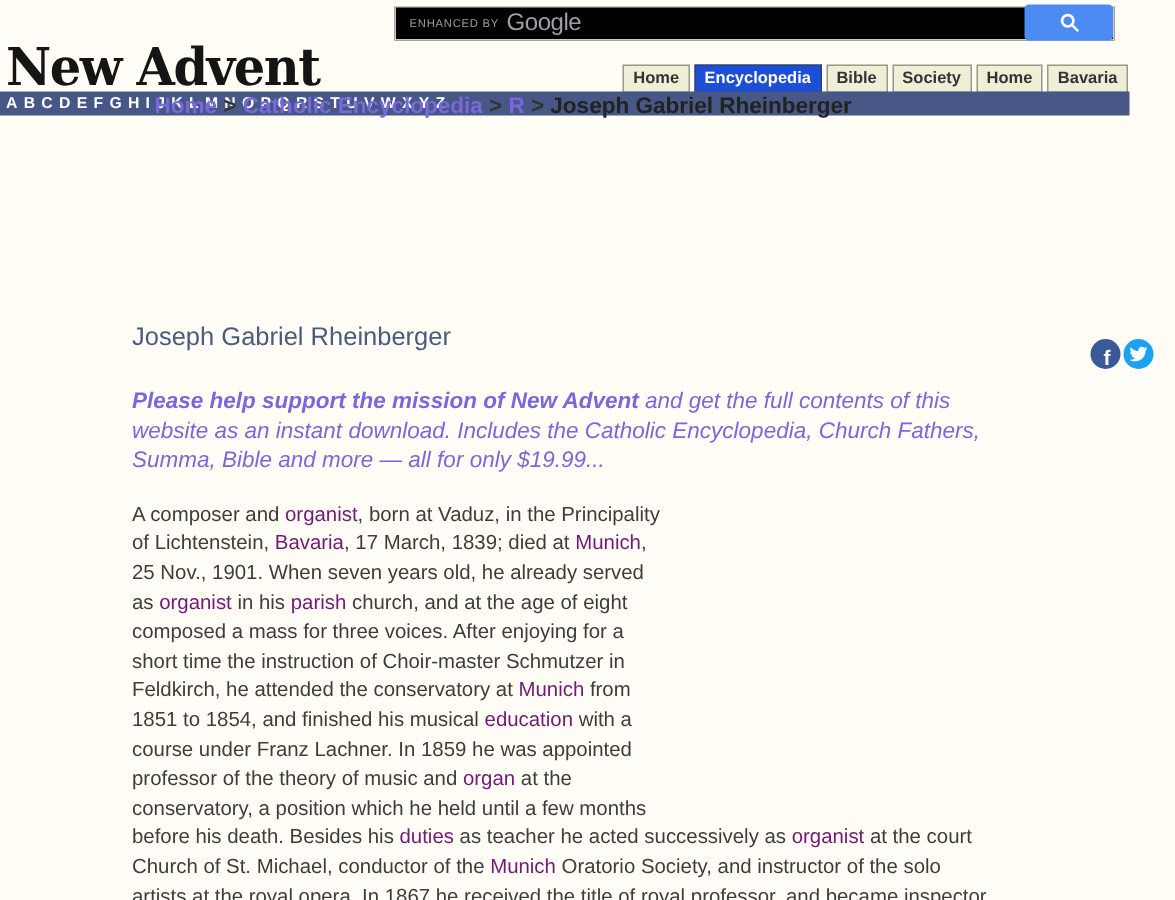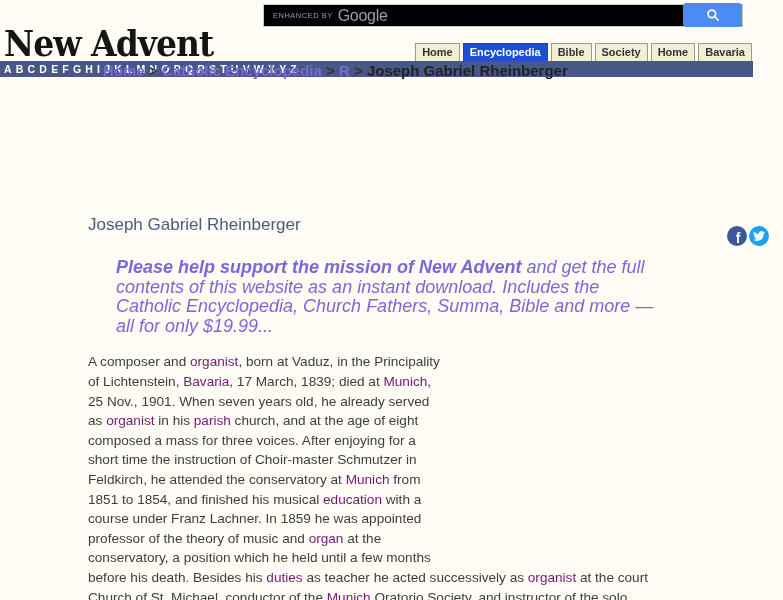--- a/index.html
+++ b/index.html
@@ -83,22 +83,22 @@
     position: relative; top: 2px; left: 1px;
   }
   .social .tw { background: #1da1f2; }
 
   
   .content { position: absolute; left: 88px; top: 213px; width: 577px; }
   .content h1 {
     font-size: 17px; font-weight: normal; color: #4a5b7d; line-height: 24px;
   }
   .support {
-    margin-top: 21px; font-style: italic; font-size: 18px;
-    line-height: 19.6px; color: #7a67d9; margin-left: 28px;
+    margin-top: 21px; font-style: italic; font-size: 15px;
+    line-height: 19.6px; color: #7a67d9;
   }
   .support a { color: #7a67d9; font-weight: bold; text-decoration: none; cursor: pointer; }
   .article {
     margin-top: 16px; font-size: 13.6px; line-height: 19.6px; color: #3d3d3d;
   }
   .article .lnk { color: #701a75; text-decoration: none; cursor: pointer; }
   .float-spacer { float: right; width: 222px; height: 214px; }
 </style>
 </head>
 <body>

